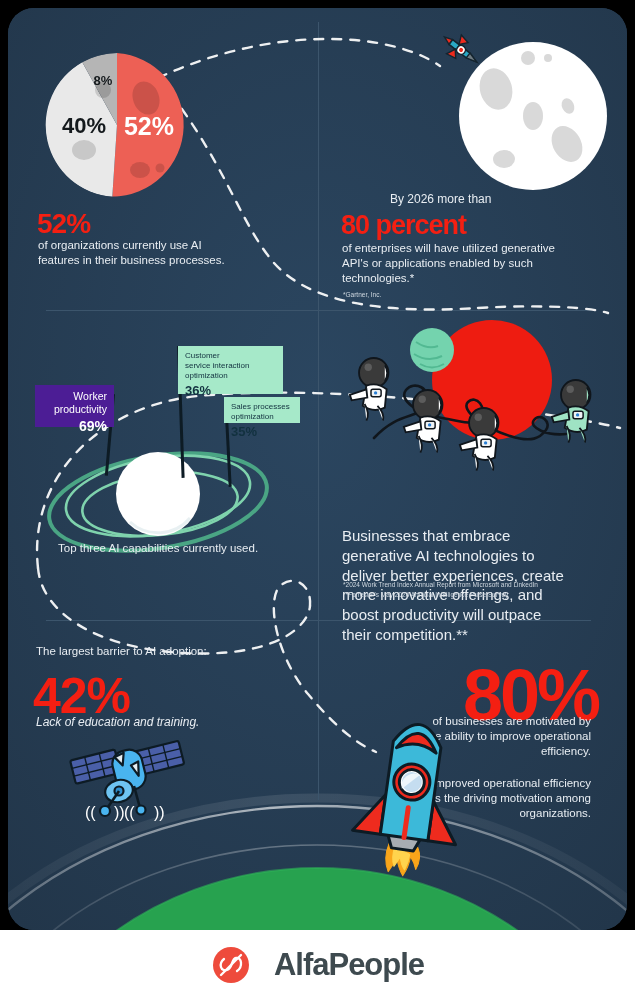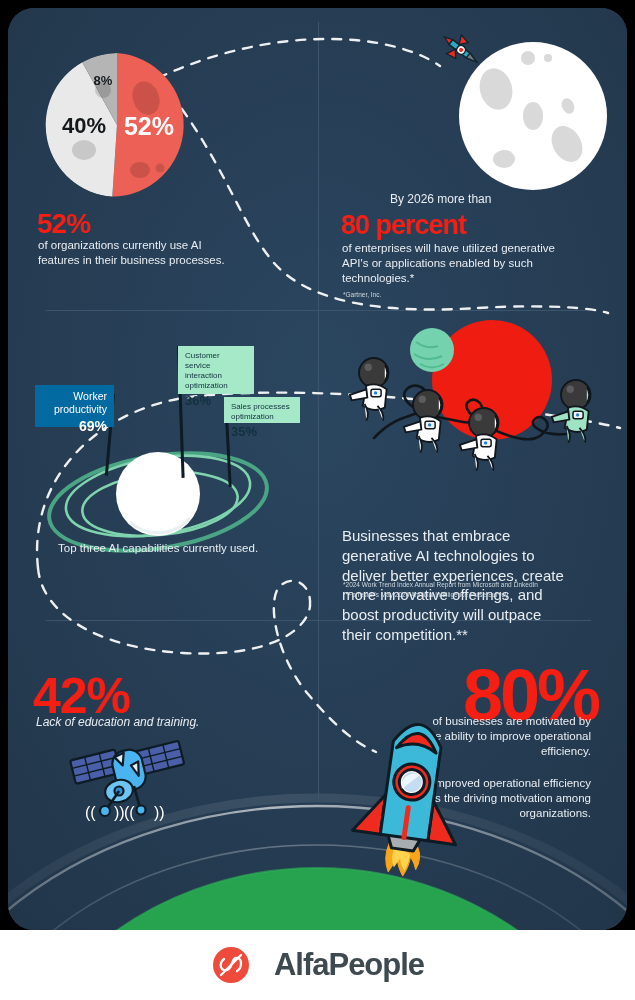--- a/index.html
+++ b/index.html
@@ -14,21 +14,21 @@
   .divider{position:absolute;background:#3c556c;}
   
   #footer{position:absolute;left:0;top:930px;width:635px;height:70px;background:#fff;display:flex;align-items:center;justify-content:center;}
   #logo{display:flex;align-items:center;gap:23px;}
   #logotext{font-size:31px;font-weight:bold;color:#3e4a4f;letter-spacing:-1px;}
   
   .flag{position:absolute;color:#12313f;padding:5px 7px 6px 7px;box-sizing:border-box;}
   .flag .lbl{font-size:8px;line-height:1.25;}
   .flag .pct{font-size:13px;font-weight:bold;margin-top:2px;}
   .pole{position:absolute;background:#0d1b24;width:2.5px;}
-  .flagA{background:#0369a1;color:#ffffff;text-align:right;}
+  .flagA{background:#4c1d95;color:#ffffff;text-align:right;}
   .flagA .lbl{font-size:10.5px;}
   .flagA .pct{font-size:14px;}
   .flagB{background:#a6e9c9;}
   .flagC{background:#a6e9c9;}
 </style>
 </head>
 <body>
 
 <div id="poster">
 
@@ -148,21 +148,21 @@
     <div class="pole" style="left:104px;top:386px;height:82px;transform:rotate(5deg);transform-origin:top center;"></div>
     <div class="pole" style="left:169px;top:338px;height:132px;transform:rotate(-2deg);transform-origin:top center;"></div>
     <div class="pole" style="left:216px;top:389px;height:90px;transform:rotate(-3deg);transform-origin:top center;"></div>
 
     <div class="flag flagA" style="left:27px;top:377px;width:79px;height:42px;">
       <div class="lbl">Worker</div>
       <div class="lbl">productivity</div>
       <div class="pct">69%</div>
     </div>
 
-    <div class="flag flagB" style="left:170px;top:338px;width:76px;height:48px;">
+    <div class="flag flagB" style="left:170px;top:338px;width:105px;height:48px;">
       <div class="lbl">Customer</div>
       <div class="lbl">service interaction</div>
       <div class="lbl">optimization</div>
       <div class="pct">36%</div>
     </div>
 
     <div class="flag flagC" style="left:216px;top:389px;width:76px;height:26px;">
       <div class="lbl">Sales processes</div>
       <div class="lbl">optimization</div>
       <div class="pct">35%</div>
@@ -229,20 +229,21 @@
         <path d="M20,34 L2,40 L4,46 L21,43 Z" fill="#9fe3c4" stroke="#10161c" stroke-width="2"></path>
         <path d="M18,50 q6,10 2,18" fill="#9fe3c4" stroke="#10161c" stroke-width="2"></path>
         <path d="M32,52 q8,8 6,16" fill="#9fe3c4" stroke="#10161c" stroke-width="2"></path>
       </g>
     </svg>
 
     <div class="txt" style="left:334px;top:518px;width:228px;font-size:15px;">Businesses that embrace generative AI technologies to deliver better experiences, create more innovative offerings, and boost productivity will outpace their competition.**</div>
     <div class="txt tiny" style="left:335px;top:572px;">*2024 Work Trend Index Annual Report from Microsoft and LinkedIn</div>
     <div class="txt tiny" style="left:335px;top:582px;">**Forrester's May 2024 Artificial Intelligence Pulse Survey</div>
 
+    <div class="txt" style="left:28px;top:636px;font-size:11.5px;">The largest barrier to AI adoption:</div>
     <div class="txt big" style="left:25px;top:655px;font-size:50px;">42%</div>
     <div class="txt" style="left:28px;top:707px;font-size:12px;font-style:italic;">Lack of education and training.</div>
 
     <svg style="position:absolute;left:56px;top:728px;width:130px;height:90px;" viewBox="0 0 130 90">
       <g stroke="#0d1b24" stroke-width="2.2" stroke-linejoin="round">
 
         <g transform="rotate(-14 42 28)">
           <rect x="8" y="16" width="46" height="24" rx="2" fill="#4a5fa8"></rect>
           <g stroke="#0d1b24" stroke-width="1.4">
             <line x1="23" y1="16" x2="23" y2="40"></line>

